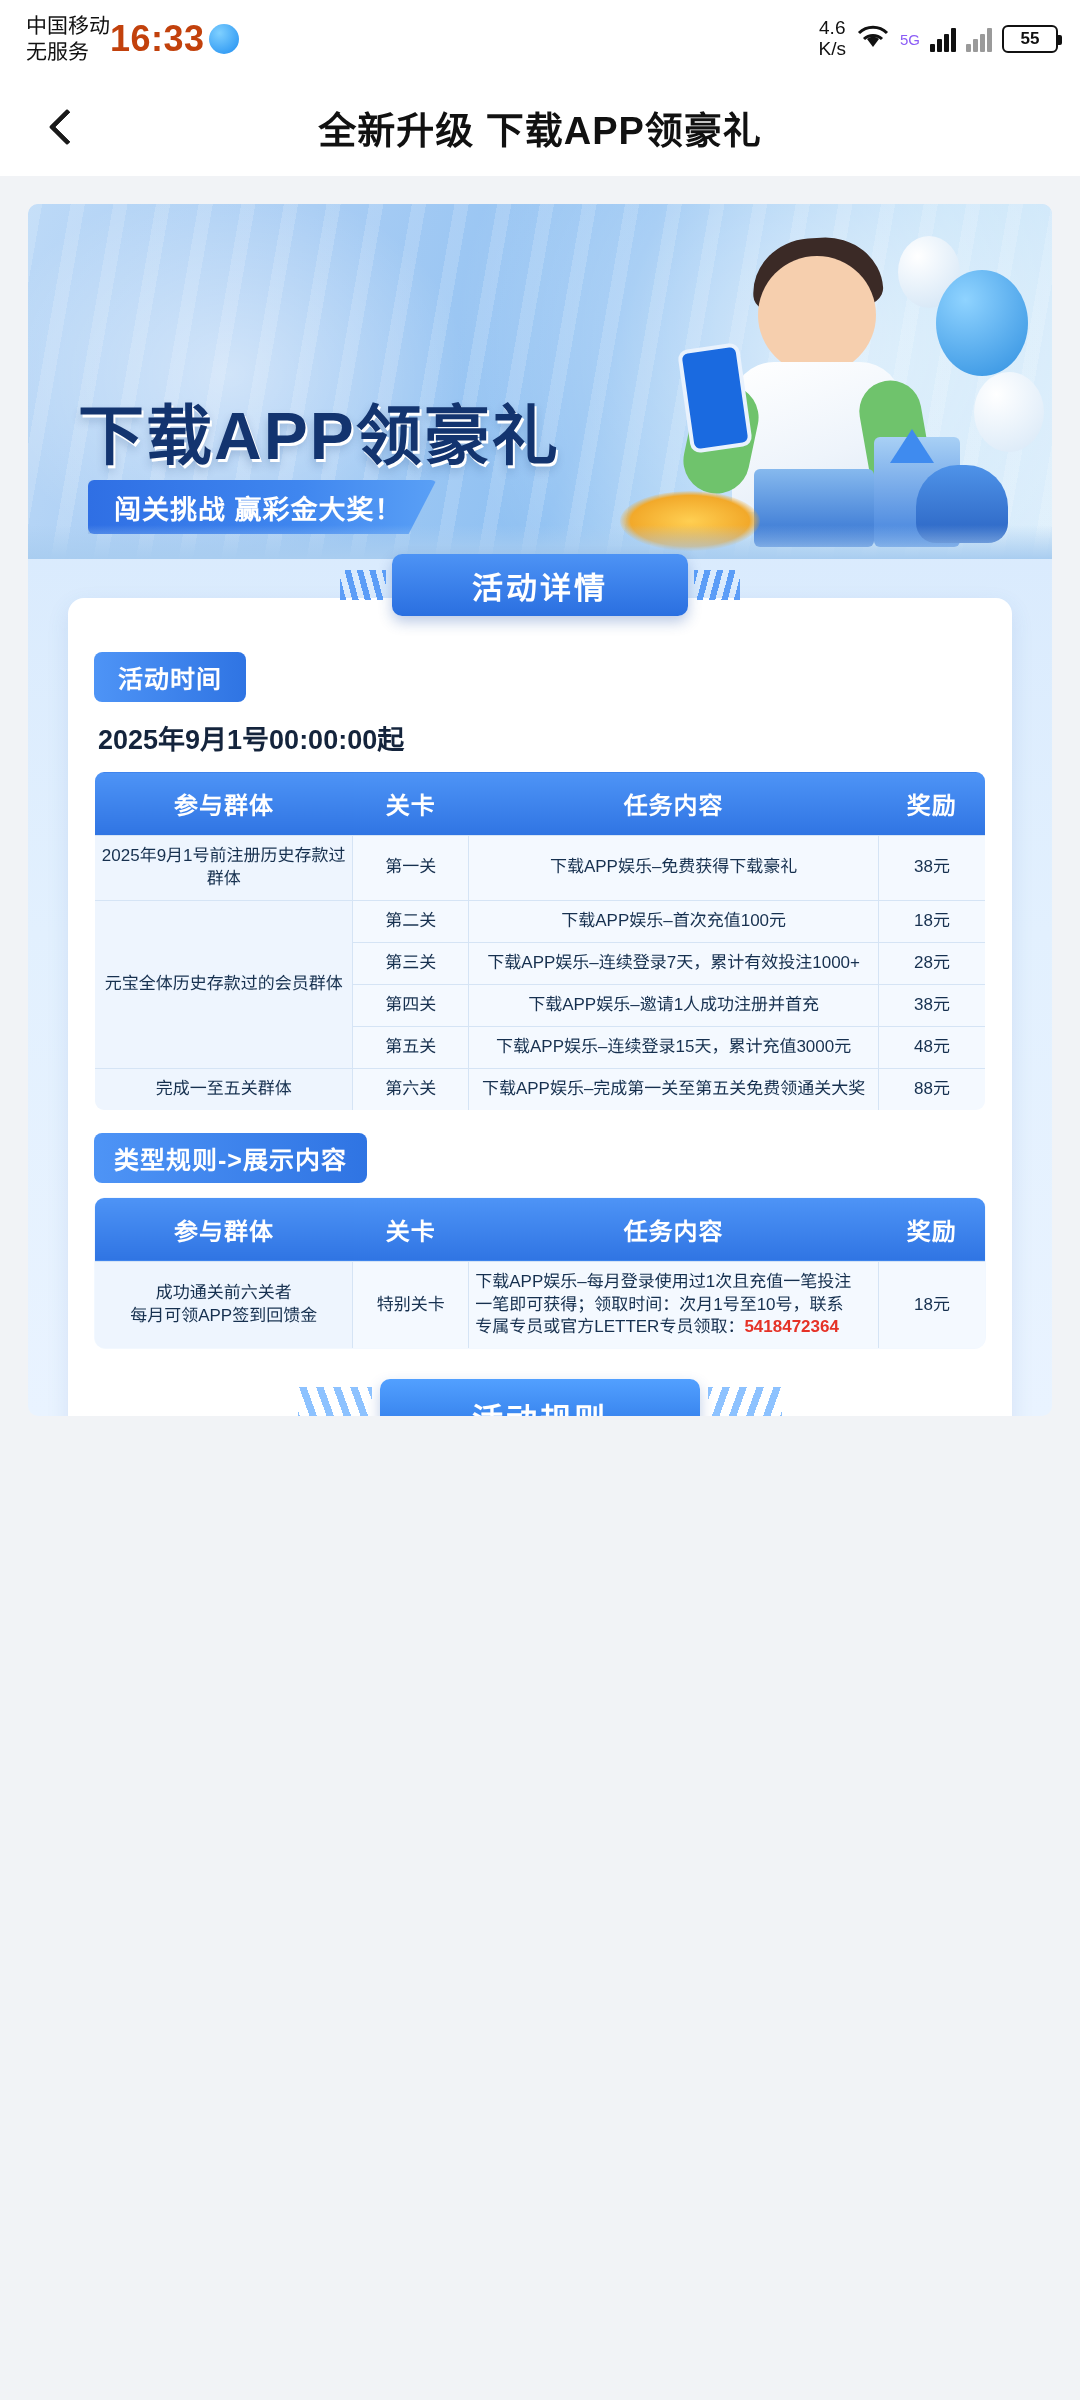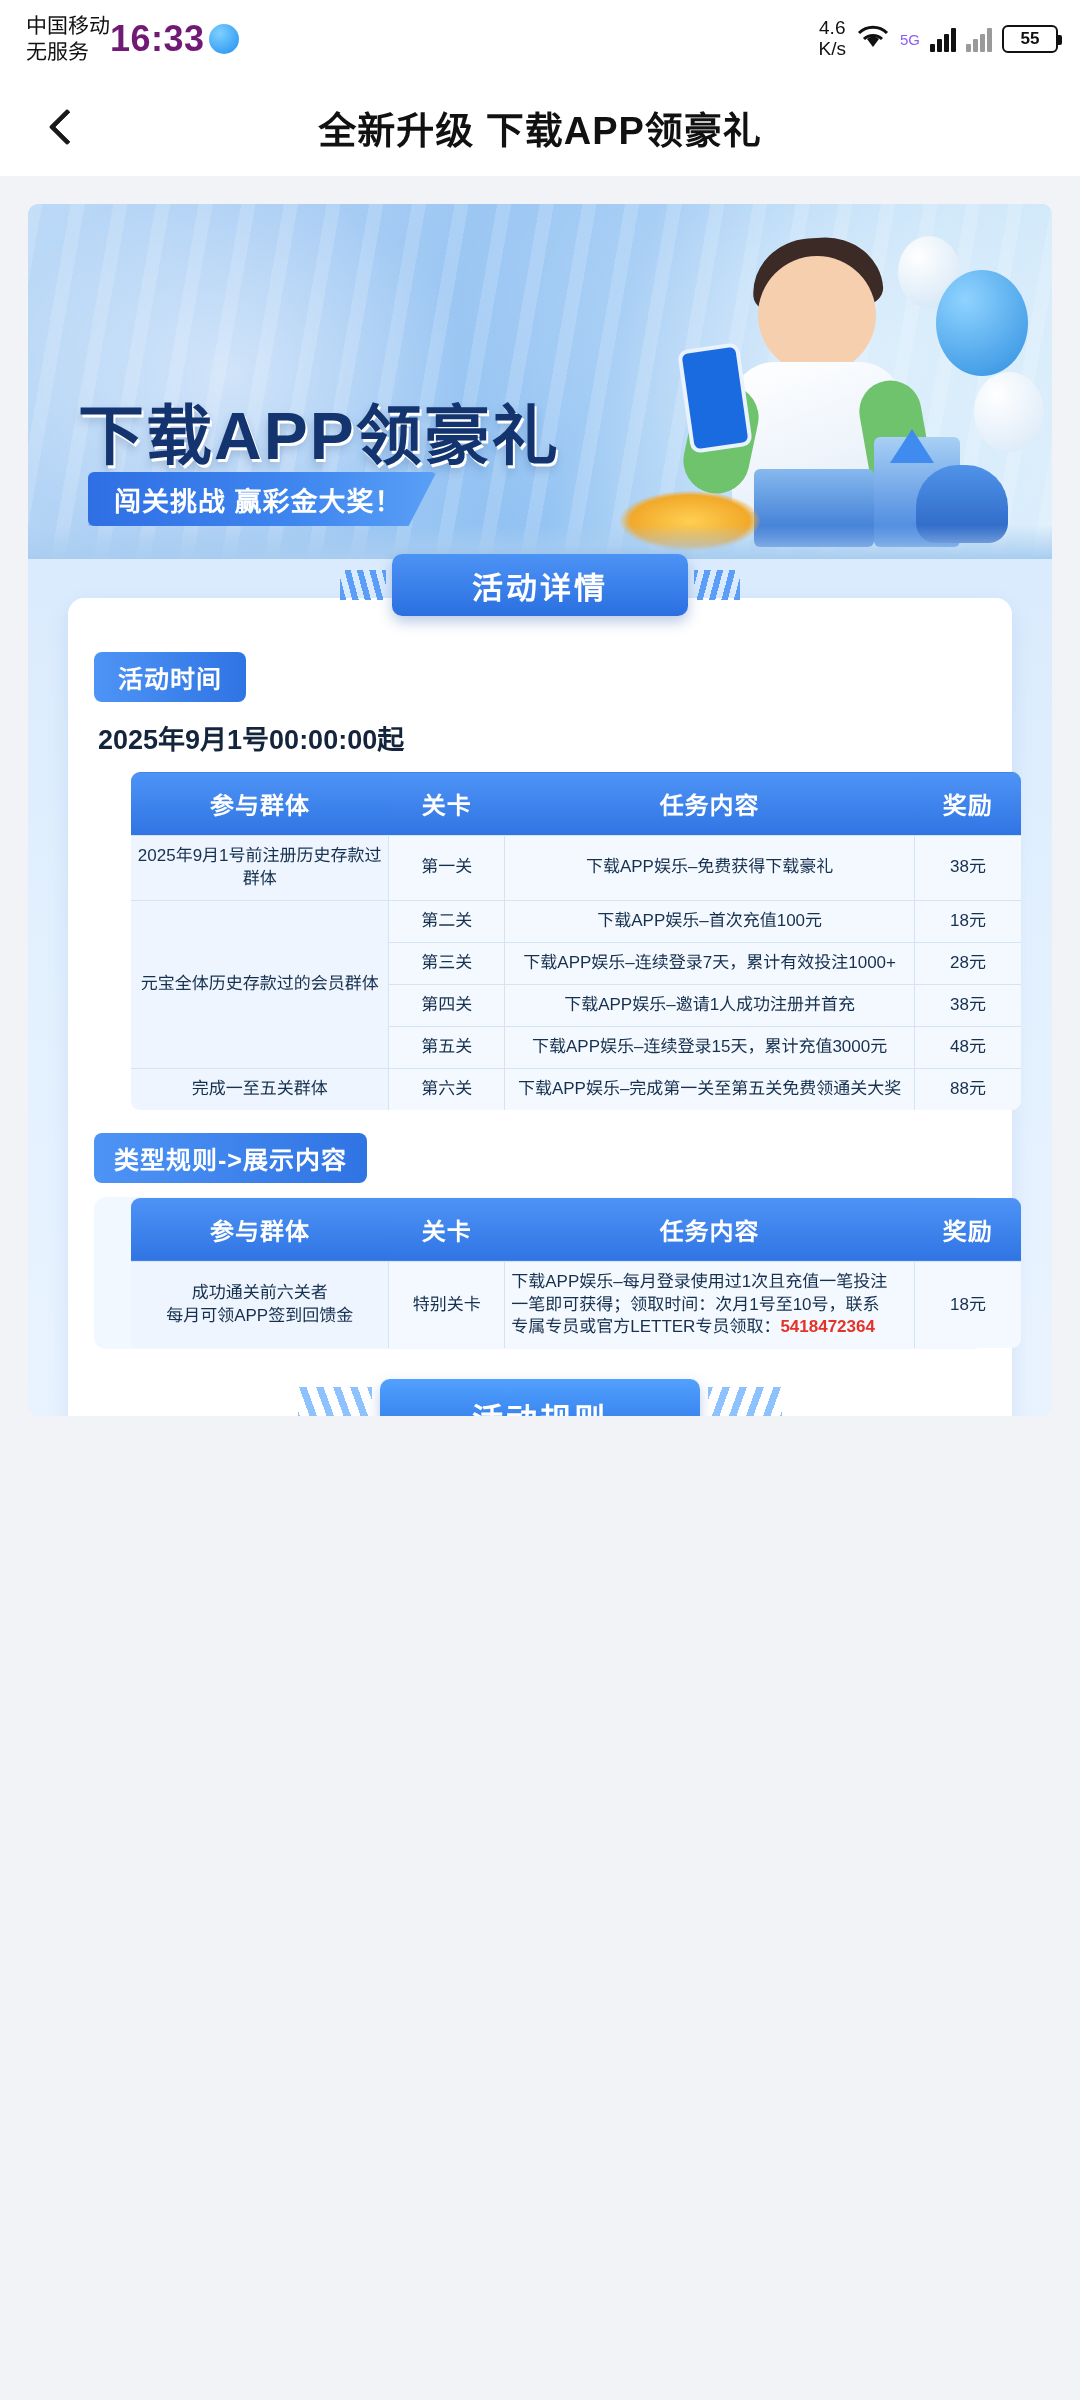--- a/index.html
+++ b/index.html
@@ -14,21 +14,21 @@
   
   .statusbar {
     height: 78px;
     display: flex; align-items: center;
     padding: 0 26px;
     background: #ffffff;
     position: relative;
   }
   .sb-left { display: flex; align-items: center; }
   .carrier { font-size: 21px; line-height: 1.25; color: #111; }
-  .clock { font-size: 36px; font-weight: 600; color: #701a75; letter-spacing: .5px; }
+  .clock { font-size: 36px; font-weight: 600; color: #c2410c; letter-spacing: .5px; }
   .blue-dot {
     width: 30px; height: 30px; border-radius: 50%;
     background: radial-gradient(circle at 35% 30%, #7fd0ff, #1f8ef1);
     display: inline-block; margin-left: 4px;
   }
   .sb-right {
     position: absolute; right: 22px; top: 0; height: 78px;
     display: flex; align-items: center; gap: 10px;
   }
   .kbs { font-size: 19px; line-height: 1.1; color: #111; text-align: center; }
@@ -109,21 +109,21 @@
     text-shadow: 0 4px 0 rgba(30,90,170,.35);
     -webkit-text-stroke: 2px #5ea4e8;
   }
   .hero-title2 {
     position: absolute; left: 50px; top: 178px;
     font-size: 66px; font-weight: 900; letter-spacing: 2px;
     color: #13346f;
     text-shadow: 2px 3px 0 #ffffff, 0 6px 10px rgba(20,60,120,.25);
   }
   .hero-ribbon {
-    position: absolute; left: 60px; top: 268px;
+    position: absolute; left: 60px; top: 276px;
     height: 54px; padding: 0 34px 0 26px;
     background: linear-gradient(90deg, #2f6fe4 0%, #3f86ef 60%, #5aa0f6 100%);
     color: #fff; font-size: 27px; font-weight: 700; letter-spacing: 1px;
     display: flex; align-items: center;
     border-radius: 6px;
     clip-path: polygon(0 0, 100% 0, 92% 100%, 0 100%);
     box-shadow: 0 6px 12px rgba(30,80,160,.28);
   }
   .hero-art { position: absolute; right: 0; top: 0; width: 460px; height: 355px; }
   .boy-head {
@@ -219,21 +219,20 @@
   .pill.wide { padding: 7px 20px; }
   .date-line {
     margin: 16px 0 14px 4px; font-size: 27px; font-weight: 700; color: #14243c;
   }
 
   table.tbl {
     width: 100%; border-collapse: collapse; table-layout: fixed;
     font-size: 17px; color: #16304f;
     border-radius: 10px; overflow: hidden;
     border: 1px solid #cfe0f3;
-    margin-left: 36px;
   }
   table.tbl thead th {
     background: linear-gradient(180deg,#4e94f6 0%, #2f74e3 100%);
     color: #fff; font-size: 24px; font-weight: 700;
     padding: 14px 4px; text-align: center; letter-spacing: 1px;
   }
   table.tbl td {
     border: 1px solid #d5e4f5; padding: 9px 6px;
     text-align: center; background: #f4f9ff; vertical-align: middle;
     line-height: 1.35;

